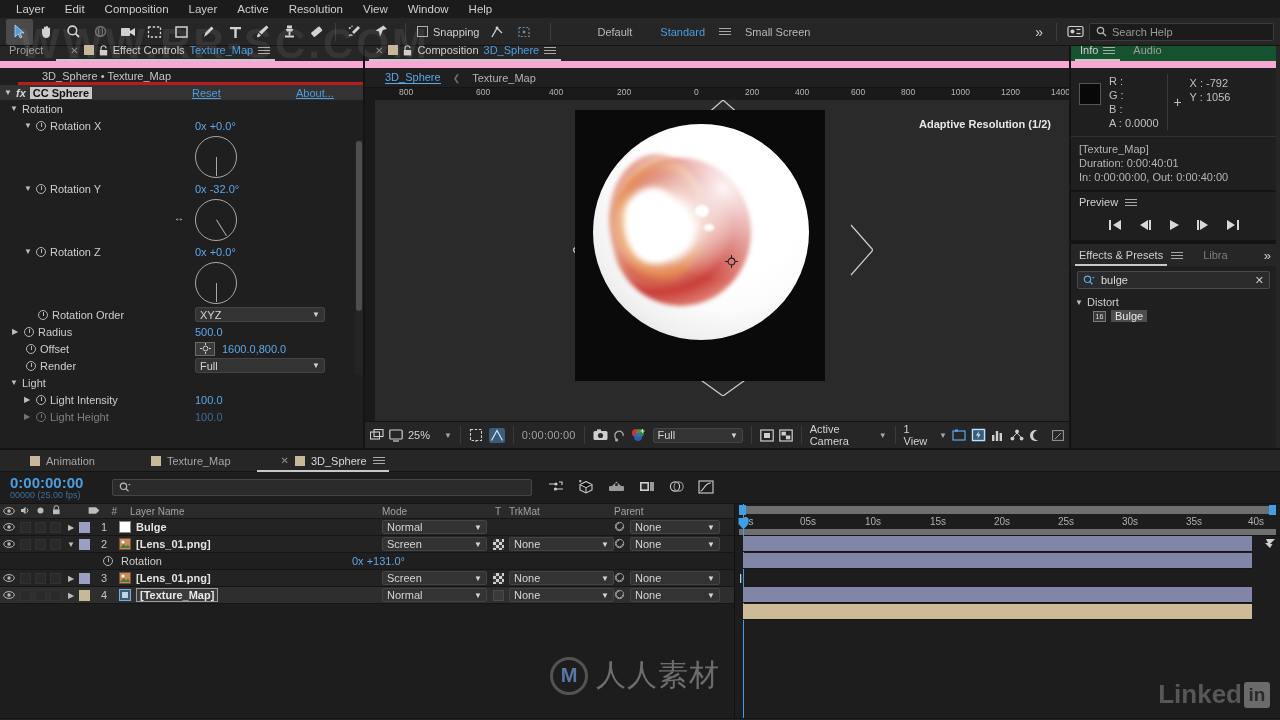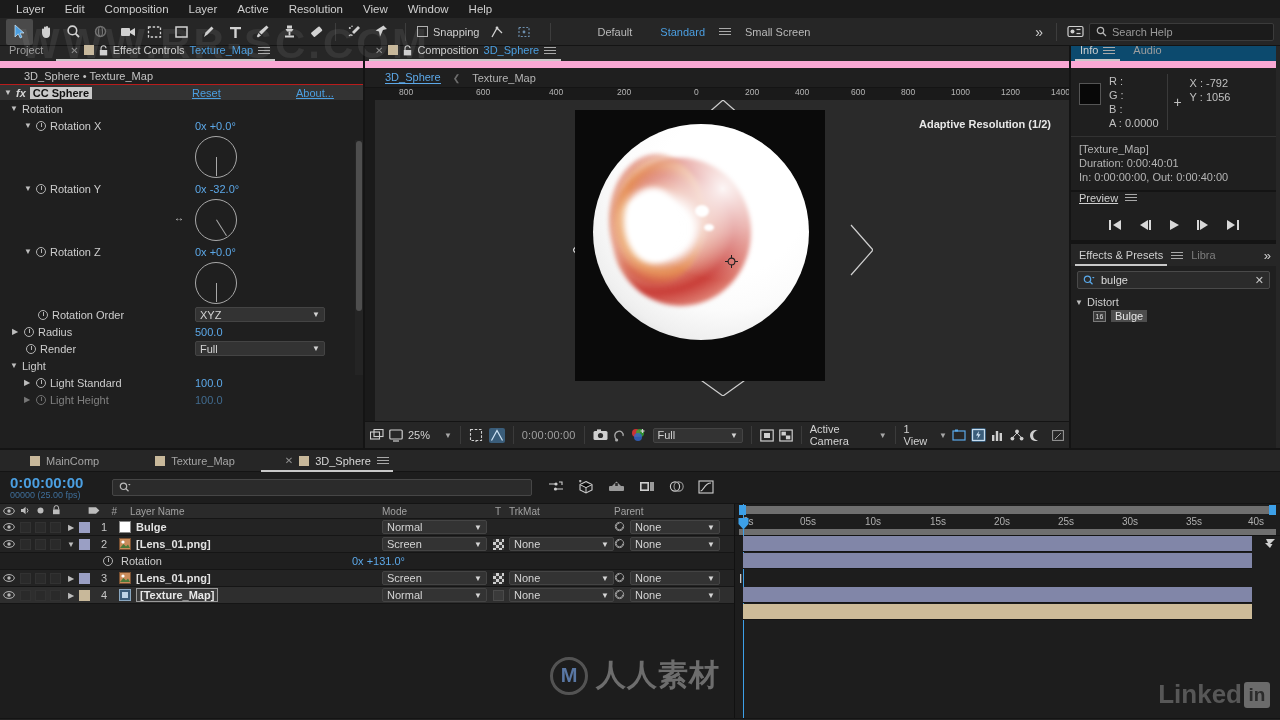--- a/index.html
+++ b/index.html
@@ -34,21 +34,21 @@
   .ptab { display:flex; align-items:center; gap:5px; height:22px; padding:0 9px; font-size:11px; color:#9e9e9e; position:relative;}
   .ptab.active { color:#cfcfcf; }
   .ptab.active::after { content:""; position:absolute; left:4px; right:4px; bottom:0; height:2px; background:#c8c8c8; }
   .ptab .xclose { color:#8a8a8a; font-size:10px; }
   .ptab .thumb { width:10px; height:10px; background:#c8b89a; }
   .ptab .blue { color:#4b9fe1; }
   .hamb { display:inline-block; width:12px; }
   .hamb i { display:block; height:1px; background:#a9a9a9; margin:2px 0; }
 
   .breadcrumb { height:17px; line-height:17px; padding-left:24px; font-size:11px; color:#c4c4c4;
-    background:#1f1f1f; border-bottom:1px solid #b91c1c;}
+    background:#1f1f1f; border-bottom:3px solid #b91c1c;margin-left:18px;}
   .fxhdr { height:15px; display:flex; align-items:center; background:#333; padding-left:4px; gap:4px; }
   .fxhdr .tri { color:#c5c5c5; font-size:8px; }
   .fxhdr .fx { font-style:italic; font-weight:bold; font-size:11px; color:#d5d5d5; }
   .fxhdr .nm { font-weight:bold; font-size:11px; color:#111; background:#c9c9c9; padding:0 3px; }
   .fxhdr .lnk { color:#4b9fe1; font-size:11px; position:absolute;text-decoration:underline; }
   .proprows { position:relative; }
   .prow { height:17px; display:flex; align-items:center; font-size:11px; color:#cdcdcd; }
   .prow .lbl { flex:0 0 195px; display:flex; align-items:center; gap:4px; }
   .prow .val { color:#5ca8e8; }
   .ind1 { padding-left:10px; } .ind2 { padding-left:24px; } .ind3 { padding-left:38px; }
@@ -108,21 +108,21 @@
 
   
   .right { width:205px; background:#1f1f1f; display:flex; flex-direction:column; }
   .infopane { border-bottom:2px solid #141414; padding-bottom:4px; }
   .infoGrid { display:flex; padding:6px 8px 2px 8px; gap:8px; position:relative; }
   .colorbox { width:22px; height:22px; background:#080808; border:1px solid #555; margin-top:9px;}
   .rgbcol { font-size:11px; color:#c0c0c0; line-height:14px; }
   .vsep { width:1px; background:#3a3a3a; }
   .xycol { font-size:11px; color:#c0c0c0; line-height:14px; padding-left:6px; }
   .infometa { font-size:11px; color:#b4b4b4; line-height:14px; padding:5px 8px 2px 8px; border-top:1px solid #323232; margin-top:4px;}
-  .prevhdr { height:20px; display:flex; gap:7px; padding-left:8px; font-size:11px; color:#cfcfcf;text-decoration:underline;}
+  .prevhdr { height:20px; display:flex; align-items:center; gap:7px; padding-left:8px; font-size:11px; color:#cfcfcf;}
   .prevbtns { display:flex; align-items:center; justify-content:center; gap:16px; height:28px; color:#d8d8d8; }
   .fxpane { border-top:2px solid #141414; }
   .fxtabs { height:22px; display:flex; align-items:center; background:#262626; font-size:11px; position:relative;}
   .fxtab { padding:0 8px; height:22px; line-height:22px; color:#cfcfcf; position:relative;}
   .fxtab.active::after { content:""; position:absolute; left:4px; right:4px; bottom:0; height:2px; background:#c8c8c8; }
   .fxtab.dim { color:#7d7d7d; }
   .searchfield { margin:5px 6px; height:18px; background:#2b2b2b; border:1px solid #4a4a4a; border-radius:2px;
      display:flex; align-items:center; gap:6px; padding:0 5px; font-size:11px; color:#dcdcdc; }
   .searchfield .x { margin-left:auto; color:#c5c5c5; }
   .fxcat { font-size:11px; color:#cfcfcf; padding:2px 0 2px 4px; display:flex; align-items:center; gap:4px;}
@@ -182,21 +182,21 @@
   .ibeam { position:absolute; color:#dcdcdc; font-size:12px; }
   .tlfoot { height:20px; background:#232323; border-top:1px solid #141414; display:flex; align-items:center;
      font-size:10px; color:#a6a6a6; position:relative; }
 
   
   .wm { position:absolute; pointer-events:none; }
   .wm-top { left:20px; top:20px; font-size:42px; font-weight:bold; color:rgba(200,200,200,0.10); letter-spacing:3px;}
   .wm-center { left:550px; top:655px; display:flex; align-items:center; gap:8px; }
   .wm-ring { width:38px; height:38px; border-radius:50%; border:3px solid rgba(150,150,150,0.45);
      display:flex; align-items:center; justify-content:center; color:rgba(110,150,210,0.75); font-weight:bold; font-size:20px;}
-  .wm-cn { font-size:30px; font-weight:bold; color:rgba(175,175,175,0.55); letter-spacing:1px;}
+  .wm-cn { font-size:30px; font-weight:normal; color:rgba(175,175,175,0.55); letter-spacing:1px;}
   .li { position:absolute; right:10px; bottom:10px; display:flex; align-items:center; gap:2px;}
   .li .t { font-size:26px; font-weight:bold; color:#575757; }
   .li .in { width:26px; height:26px; background:#6b6b6b; color:#2b2b2b; font-weight:bold; font-size:19px;
      display:flex; align-items:center; justify-content:center; border-radius:3px;}
 </style>
 </head>
 <body>
 
 <div class="app">
 
@@ -443,20 +443,36 @@
 
         <div class="prow">
           <span class="lbl ind1" style="padding-left:12px">
               <span class="tri">▶</span>
             <span class="stopw"></span>
             <span>Radius</span>
             </span>
           <span class="val">500.0</span>
         </div>
 
+        <div class="prow">
+          <span class="lbl ind1" style="padding-left:26px">
+              <span class="stopw"></span>
+            <span>Offset</span>
+            </span>
+          <span class="offsetbtn">
+            <svg width="11" height="11" viewBox="0 0 11 11">
+                <circle cx="5.5" cy="5.5" r="2.4" fill="none" stroke="#cfcfcf" stroke-width="1"></circle>
+                <line x1="5.5" y1="0" x2="5.5" y2="2" stroke="#cfcfcf"></line>
+                <line x1="5.5" y1="9" x2="5.5" y2="11" stroke="#cfcfcf"></line>
+                <line x1="0" y1="5.5" x2="2" y2="5.5" stroke="#cfcfcf"></line>
+                <line x1="9" y1="5.5" x2="11" y2="5.5" stroke="#cfcfcf"></line>
+              </svg>
+          </span>
+          <span class="val" style="margin-left:7px">1600.0,800.0</span>
+        </div>
 
         <div class="prow">
           <span class="lbl ind1" style="padding-left:26px">
               <span class="stopw"></span>
             <span>Render</span>
             </span>
           <span class="ddown">
             <span>Full</span>
             <span style="font-size:8px">▼</span>
           </span>
@@ -466,21 +482,21 @@
           <span class="lbl ind1">
               <span class="tri">▼</span>
             <span>Light</span>
             </span>
         </div>
 
         <div class="prow">
           <span class="lbl ind2">
               <span class="tri">▶</span>
             <span class="stopw"></span>
-            <span>Light Standard</span>
+            <span>Light Intensity</span>
             </span>
           <span class="val">100.0</span>
         </div>
 
 
         <div class="prow" style="opacity:.55">
           <span class="lbl ind2">
               <span class="tri">▶</span>
             <span class="stopw"></span>
             <span>Light Height</span>
@@ -689,21 +705,21 @@
           <svg width="12" height="11" viewBox="0 0 12 11">
               <rect x="0.6" y="0.6" width="10.8" height="9.8" fill="none" stroke="#9c9c9c" stroke-width="1"></rect>
               <path d="M3 9 L9 3" stroke="#9c9c9c"></path>
             </svg>
         </span>
       </div>
     </div>
 
     <div class="right">
       <div class="infopane">
-        <div class="paneltabs" style="background:#0c4a6e">
+        <div class="paneltabs" style="background:#14532d">
           <div class="ptab active">
             <span>Info</span>
             <span class="hamb">
                 <i></i>
                 <i></i>
                 <i></i>
               </span>
           </div>
           <div class="ptab">
             <span>Audio</span>
@@ -778,21 +794,21 @@
       <div class="fxpane">
         <div class="fxtabs">
           <div class="fxtab active">
             <span>Effects &amp; Presets</span>
           </div>
           <span class="hamb">
               <i></i>
               <i></i>
               <i></i>
             </span>
-          <div class="fxtab dim" style="">
+          <div class="fxtab dim" style="margin-left:12px">
             <span>Libra</span>
           </div>
           <span style="position:absolute;right:5px;color:#cfcfcf;font-size:13px">»</span>
         </div>
         <div class="searchfield">
           <svg width="12" height="11" viewBox="0 0 12 11">
               <circle cx="4.5" cy="4.3" r="3.2" fill="none" stroke="#5aa9ea" stroke-width="1.2"></circle>
               <line x1="7" y1="6.8" x2="9.5" y2="9.3" stroke="#5aa9ea" stroke-width="1.3"></line>
               <path d="M9 2 L11.6 2 L10.3 3.6 Z" fill="#5aa9ea"></path>
             </svg>
@@ -808,21 +824,21 @@
           <span class="nm">Bulge</span>
         </div>
       </div>
     </div>
   </div>
 
   <div class="timeline">
     <div class="tltabs">
       <div class="tltab" style="padding-left:30px">
         <span class="sq"></span>
-        <span>MainComp</span>
+        <span>Animation</span>
       </div>
       <div class="tltab" style="padding-left:46px">
         <span class="sq"></span>
         <span>Texture_Map</span>
       </div>
       <div class="tltab active" style="padding-left:40px">
         <span style="color:#8f8f8f;font-size:10px">✕</span>
         <span class="sq"></span>
         <span>3D_Sphere</span>
         <span class="hamb">

